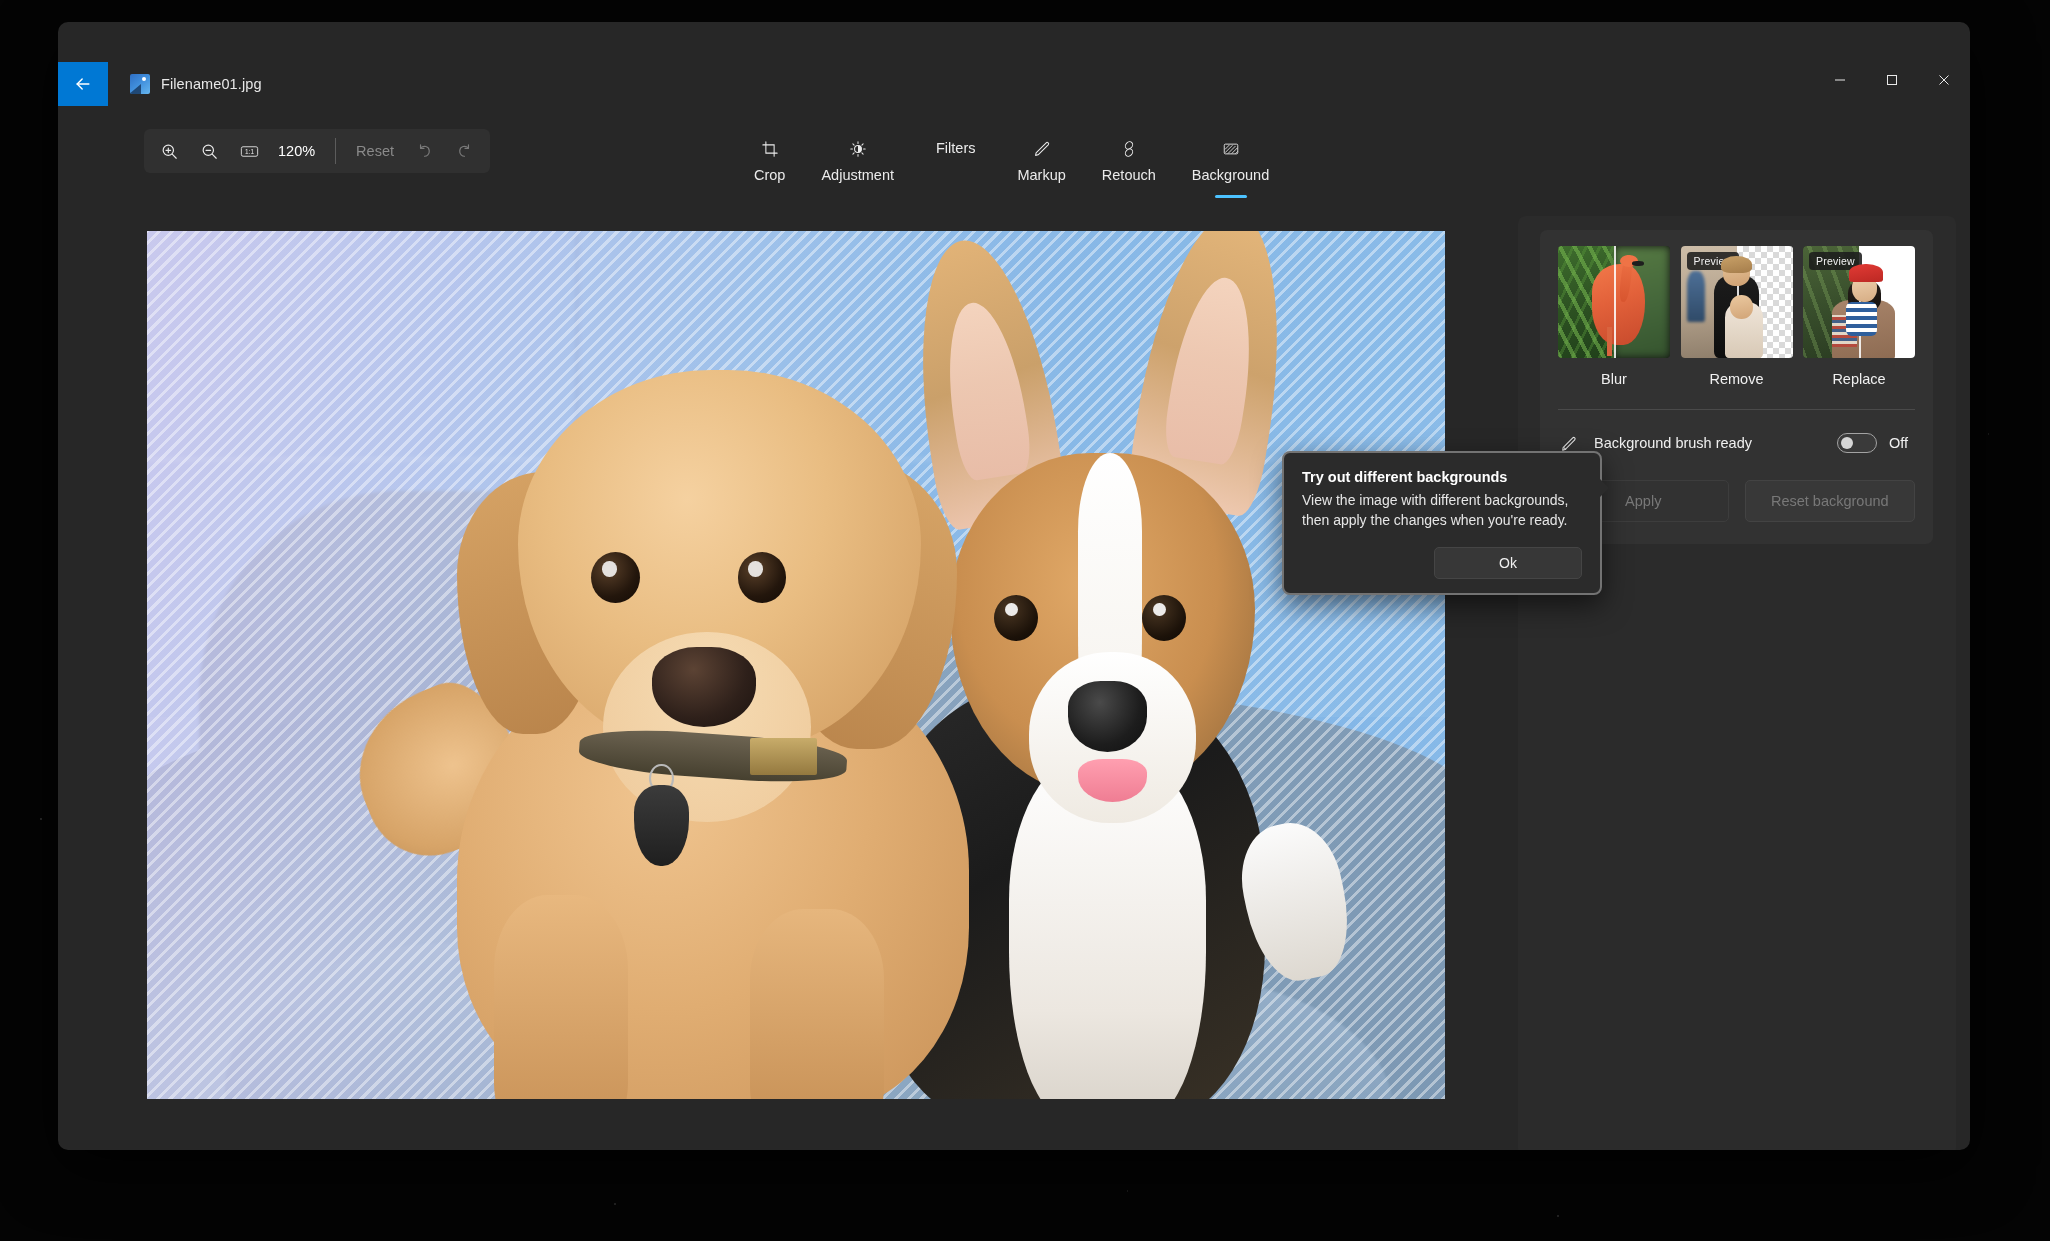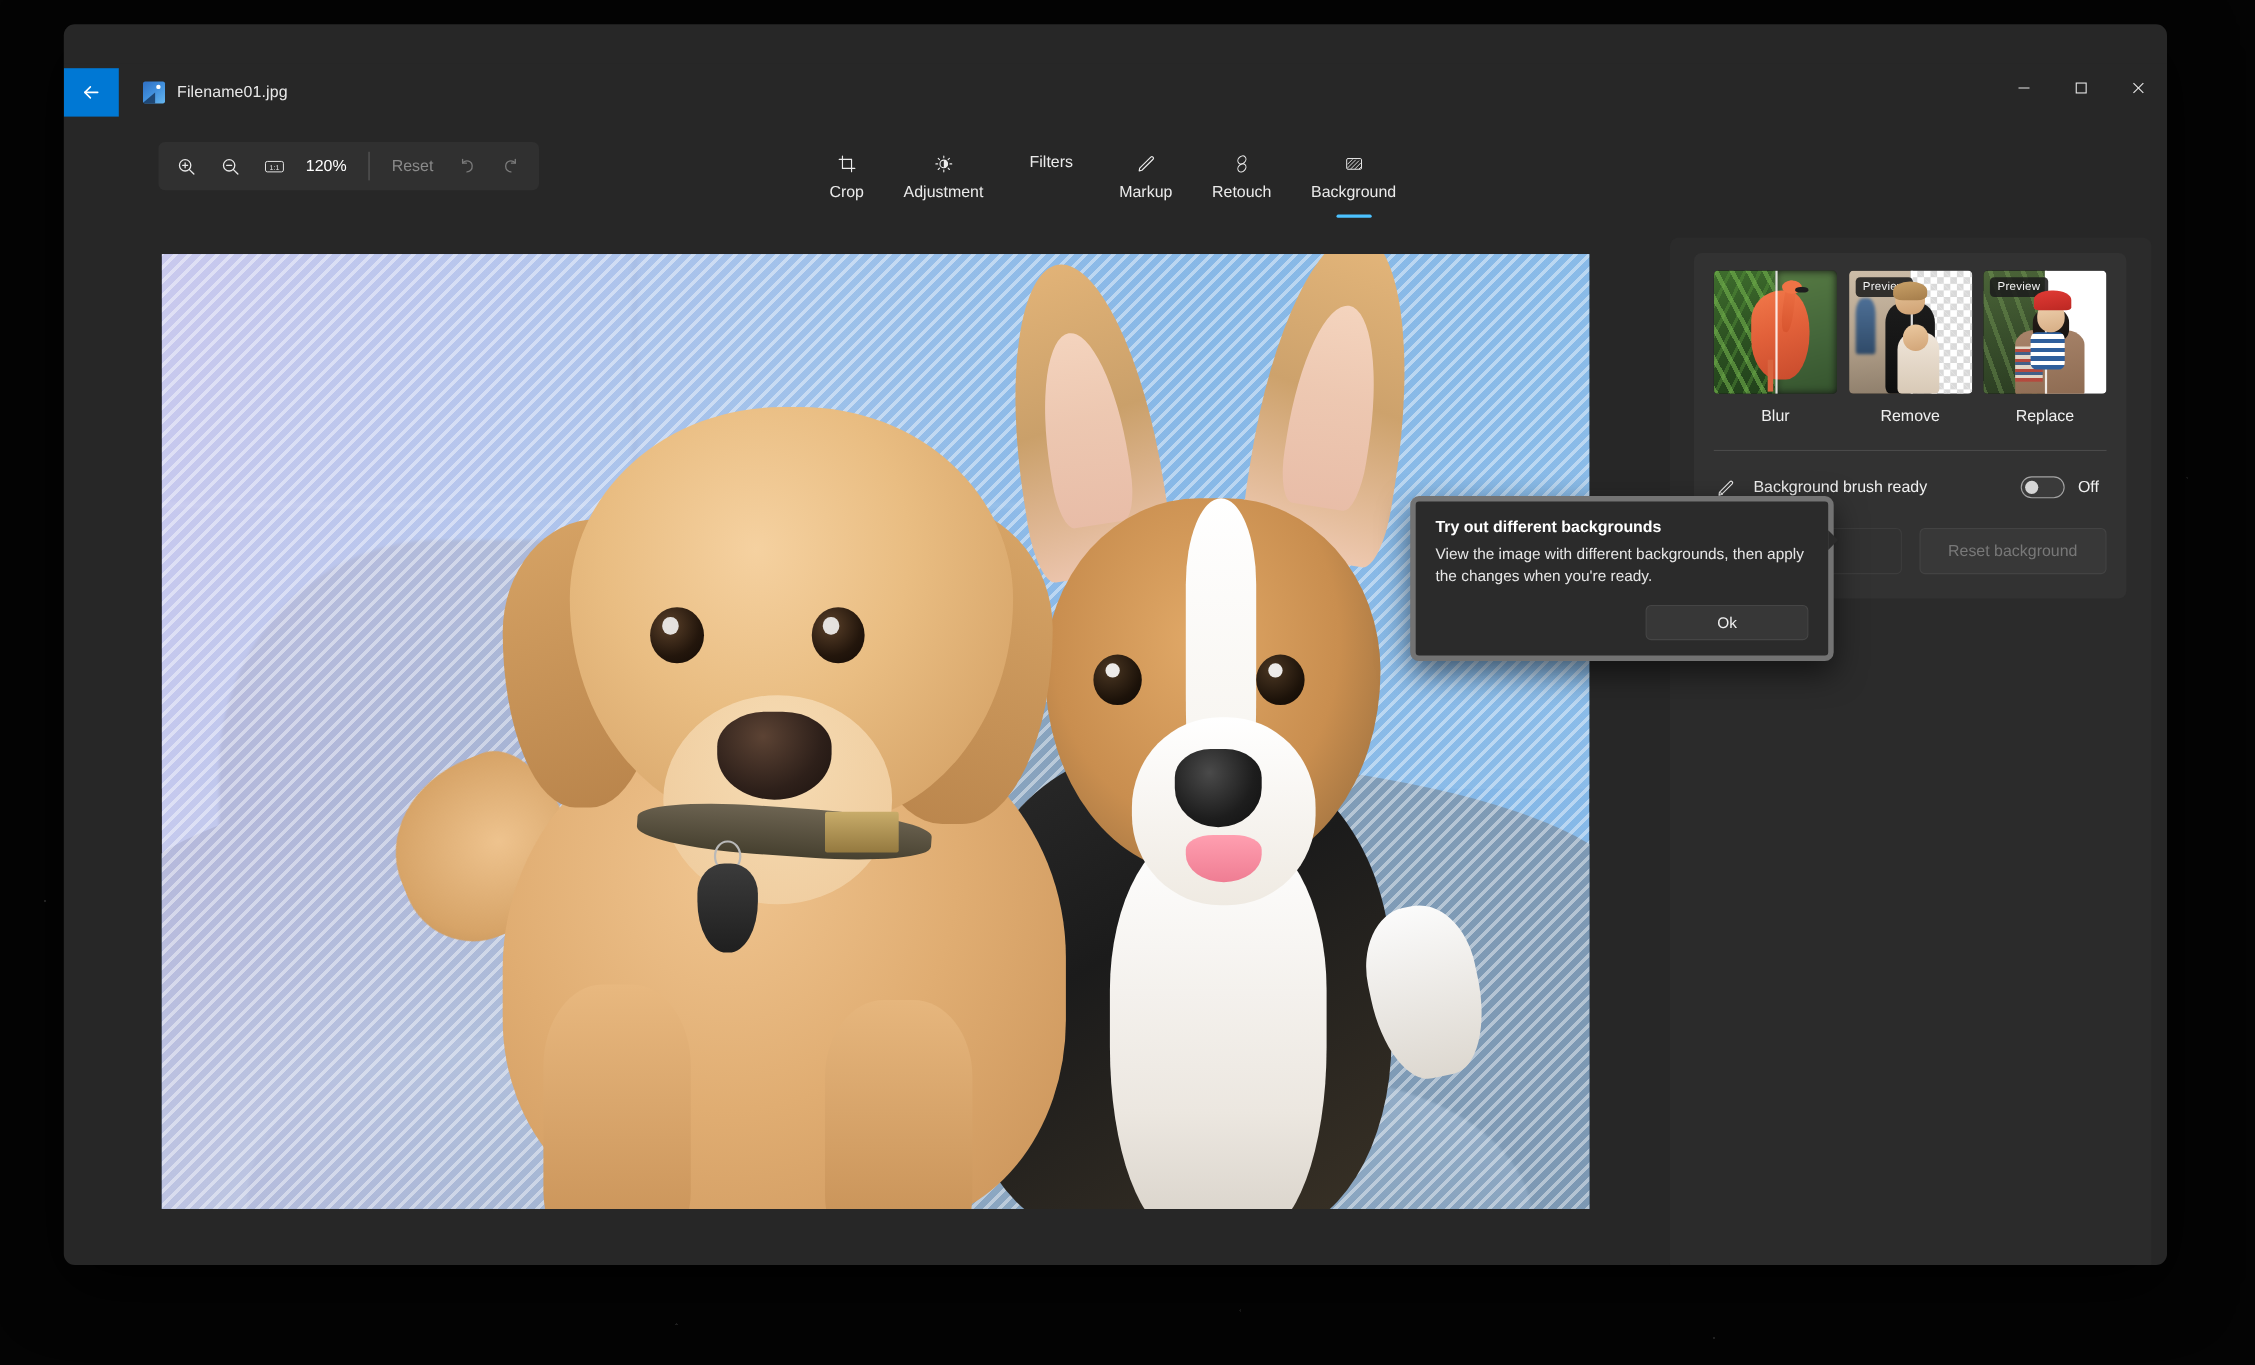--- a/index.html
+++ b/index.html
@@ -590,23 +590,23 @@
     position: absolute;
     pointer-events: none;
     z-index: 6;
   }
 
   
   #callout {
     position: absolute;
     left: 1224px;
     top: 263px;
-    width: 385px;
+    width: 320px;
     background: #2b2b2b;
-    border: 5px solid #737373;
+    border: 2px solid #737373;
     border-radius: 8px;
     box-shadow: 0 10px 28px rgba(0,0,0,.55);
     padding: 16px 18px 14px 18px;
     z-index: 20;
   }
   #callout::after {
     content: "";
     position: absolute;
     right: -9px; top: 26px;
     width: 0; height: 0;

